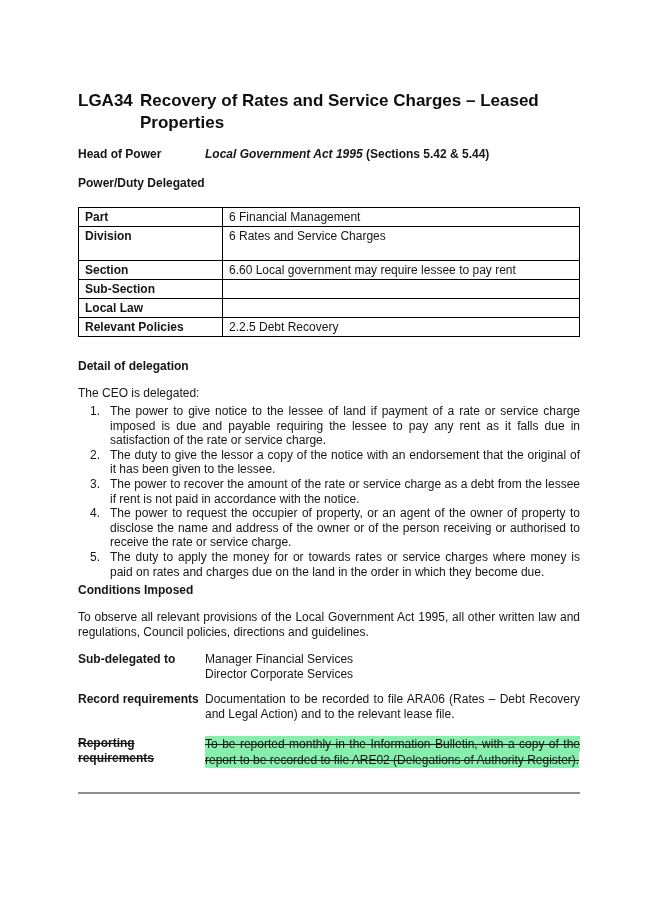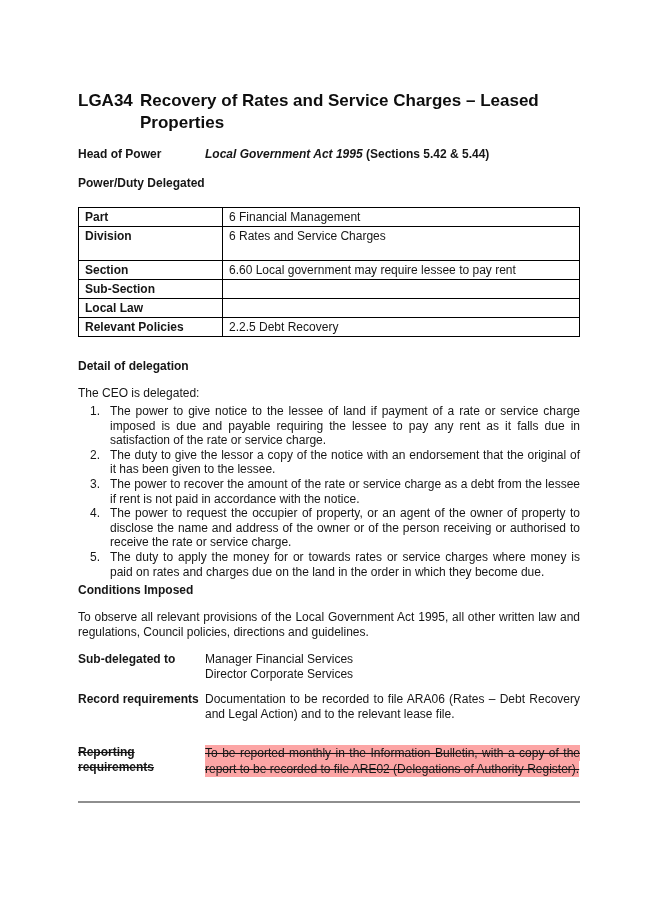--- a/index.html
+++ b/index.html
@@ -45,29 +45,29 @@
   .num-item .num { flex: none; width: 20px; margin-left: 12px; }
   .num-item .txt { flex: 1; text-align: justify; }
 
   
   .cond-heading { margin-top: 0; }
   .cond-para { font-size: 12px; line-height: 14.6px; text-align: justify; margin: 12px 0 13px 0; }
   .italic { }
 
   .mb-sd { margin-bottom: 13px; }
   .mb-sdt { margin-bottom: 10px; }
-  .mb-rec { margin-bottom: 23px; }
+  .mb-rec { margin-bottom: 14px; }
   .v-just { text-align: justify; line-height: 14.6px; font-size: 12px; }
 
   
   .strike-label { text-decoration: line-through; }
   .strike-connector { flex: 1; border-top: 1.3px solid #1a1a1a; margin-top: 7px; margin-right: 2px; }
   .rep-k { display: flex; }
   .rep-v { line-height: 16px; font-size: 12px; text-align: justify; }
-  .highlight { background: #fca5a5; text-decoration: line-through; padding: 1px 0; }
+  .highlight { background: #86efac; text-decoration: line-through; padding: 1px 0; }
 
   .footer-rule { border: none; border-top: 2px solid #8e8e8e; width: 502px; margin: 24px 0 0 0; }
 </style>
 </head>
 <body>
 
 <div class="page">
 
   <h1 class="doc-title">
     <span class="code">LGA34</span>

